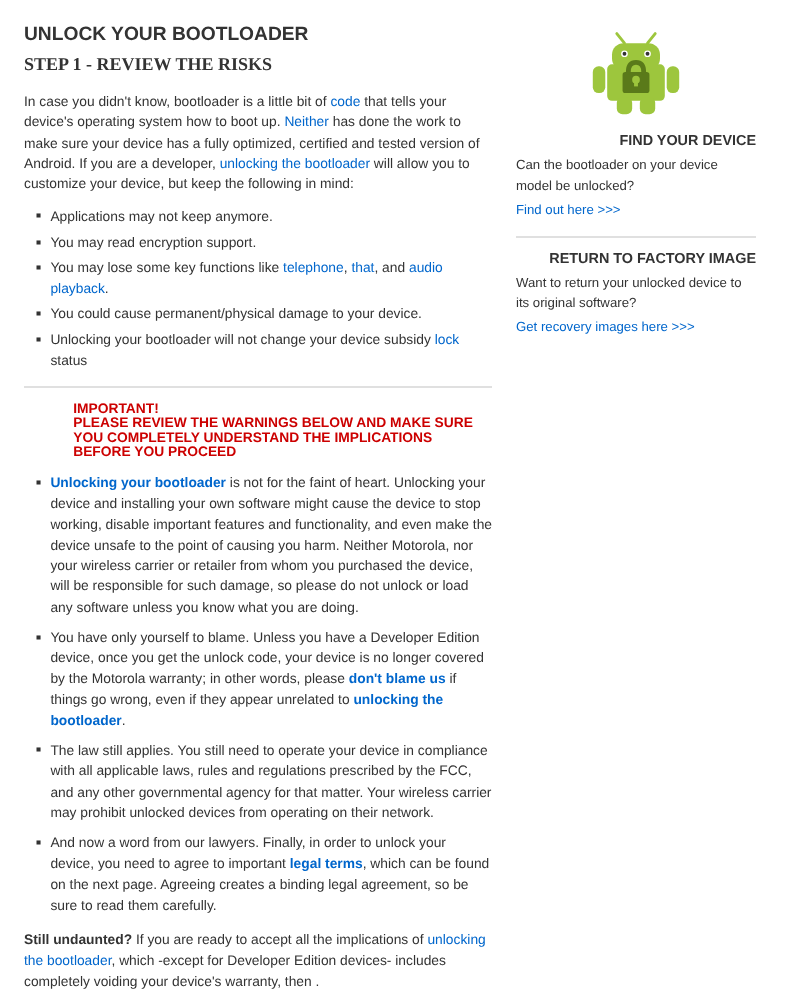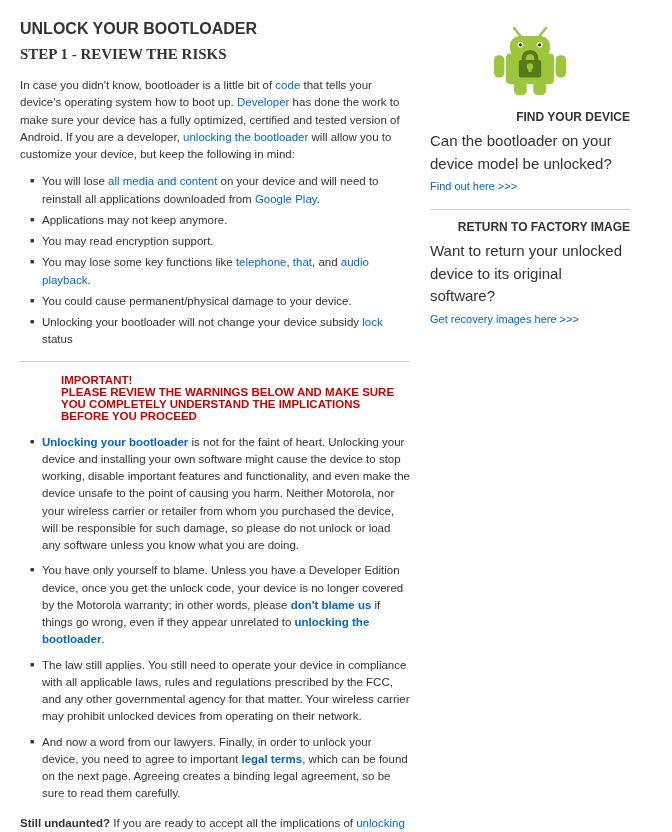--- a/index.html
+++ b/index.html
@@ -135,21 +135,21 @@
     }
     .sidebar-section-title {
       font-size: 12px;
       font-weight: bold;
       color: #333;
       text-transform: uppercase;
       margin-bottom: 6px;
       text-align: right;
     }
     .sidebar-section-text {
-      font-size: 15px;
+      font-size: 11px;
       color: #333;
       line-height: 1.5;
       margin-bottom: 4px;
     }
     .sidebar-section a {
       font-size: 11px;
       color: #0066cc;
     }
     .sidebar-divider {
       border: none;
@@ -161,27 +161,24 @@
 </head>
 <body>
 
 <div class="page-container">
 
   <div class="main-content">
     <h1 class="page-title">UNLOCK YOUR BOOTLOADER</h1>
     <h2 class="step-title">STEP 1 - REVIEW THE RISKS</h2>
 
     <p class="intro-text">
-      In case you didn't know, bootloader is a little bit of <a>code</a> that tells your device's operating system how to boot up. <a>Developer</a> has done the work to make sure your device has a fully optimized, certified and tested version of Android. If you are a developer, <a>unlocking the bootloader</a> will allow you to customize your device, but keep the following in mind:
+      In case you didn't know, bootloader is a little bit of <a>code</a> that tells your device's operating system how to boot up. <a>Neither</a> has done the work to make sure your device has a fully optimized, certified and tested version of Android. If you are a developer, <a>unlocking the bootloader</a> will allow you to customize your device, but keep the following in mind:
     </p>
 
     <ul class="risk-list">
-      <li>
-        You will lose <a>all media and content</a> on your device and will need to reinstall all applications downloaded from <a>Google Play</a>.
-      </li>
       <li>Applications may not keep anymore.</li>
       <li>You may read encryption support.</li>
       <li>
         You may lose some key functions like <a>telephone</a>, <a>that</a>, and <a>audio playback</a>.
       </li>
       <li>You could cause permanent/physical damage to your device.</li>
       <li>
         Unlocking your bootloader will not change your device subsidy <a>lock</a> status
       </li>
     </ul>

